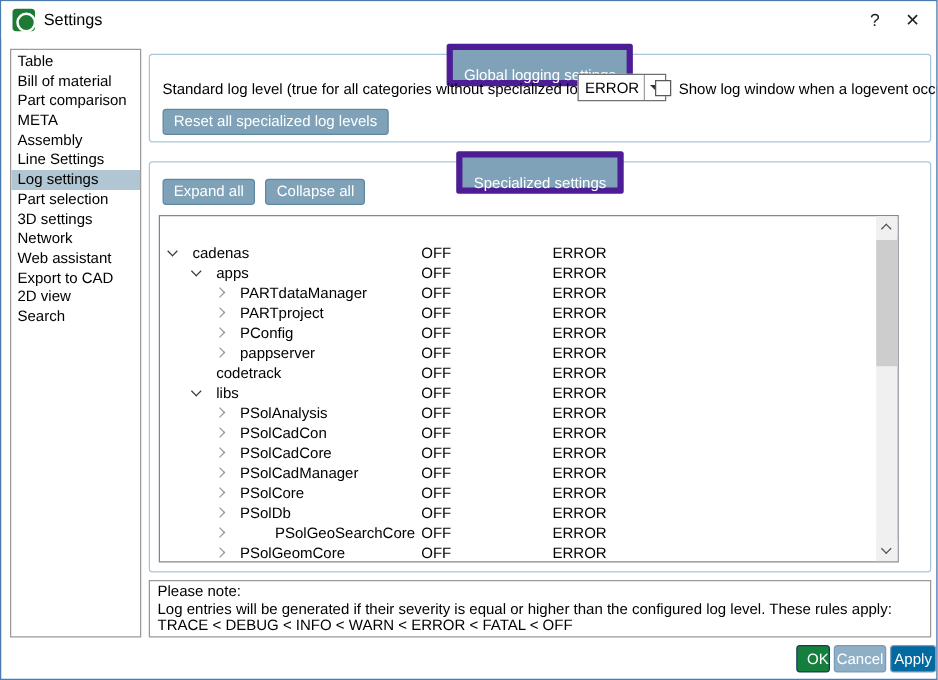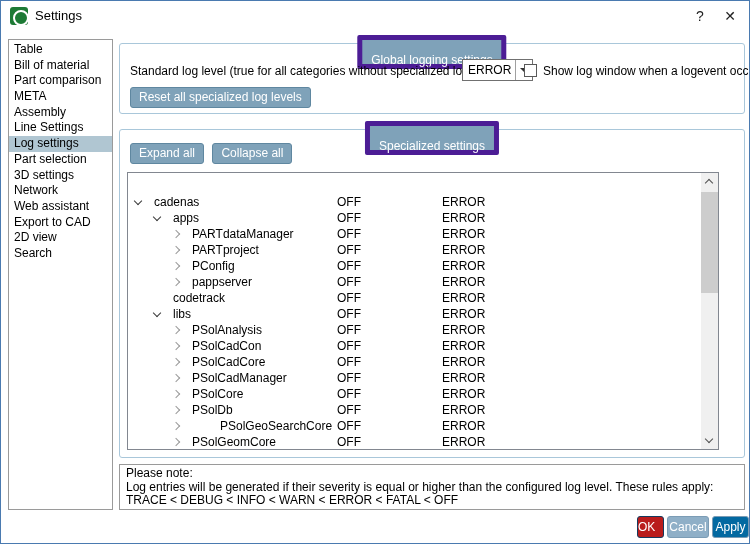--- a/index.html
+++ b/index.html
@@ -73,22 +73,22 @@
     border-right:1.5px solid #505050; border-bottom:1.5px solid #505050; }
   .sb-up::after { top:7px; transform:rotate(-135deg); }
   .sb-down::after { top:4px; transform:rotate(45deg); }
   .sb-thumb { position:absolute; left:0; top:19px; width:17px; height:101px; background:#cdcdcd; }
   
   .note { position:absolute; left:118px; top:463px; width:626px; height:46px;
     border:1px solid #9a9a9a; background:#fff; padding:2px 6px; }
   .note div { line-height:13.5px; white-space:nowrap; }
   
   .btn-ok { position:absolute; left:636px; top:515px; width:27px; height:22px;
-    background:#b91c1c; color:#fff; border:1px solid #143a5e; border-radius:3px;
-    text-align:left; line-height:20px; }
+    background:#15803d; color:#fff; border:1px solid #143a5e; border-radius:3px;
+    text-align:right; line-height:20px; }
   .btn-cancel { position:absolute; left:666px; top:515px; width:42px; height:22px;
     background:#8fafc7; color:#fff; border:1px solid #7b9cb5; border-radius:3px;
     text-align:center; line-height:20px; }
   .btn-apply { position:absolute; left:711px; top:515px; width:37px; height:22px;
     background:#0369a1; color:#fff; border:1px solid #7b9cb5; border-radius:3px;
     text-align:center; line-height:20px; }
 </style>
 </head>
 <body>
 

